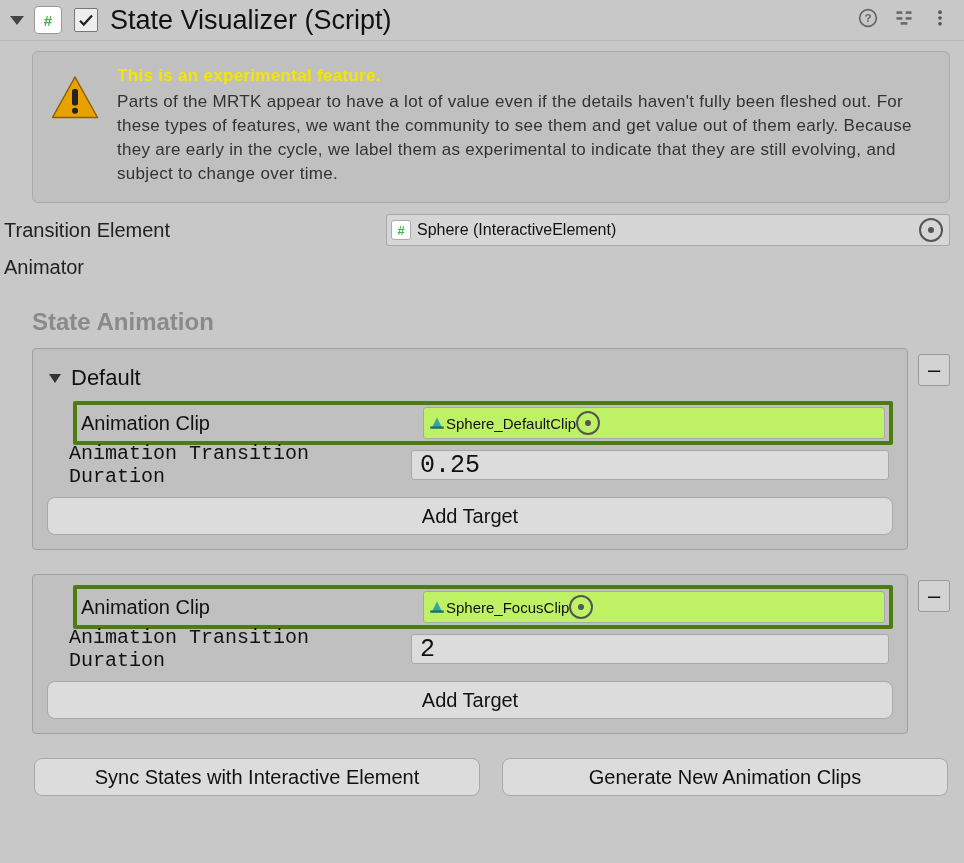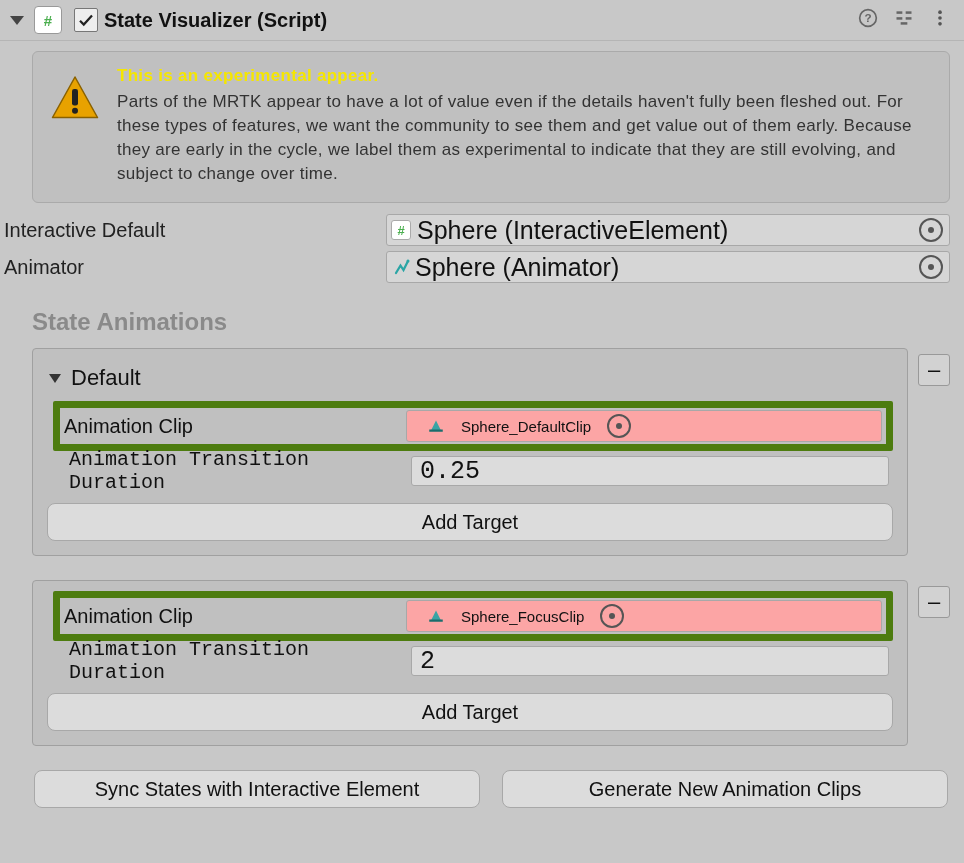--- a/index.html
+++ b/index.html
@@ -3,47 +3,47 @@
 <meta charset="utf-8">
 <style>
 html,body{margin:0;padding:0;font-family:"Segoe UI",Arial,sans-serif;font-size:15px;color:#111;}
 body{background:#c8c8c8;width:964px;height:863px;overflow:hidden;}
 .panel{width:964px;height:863px;box-sizing:border-box;}
 .hdr{display:flex;align-items:center;height:36px;padding:2px 6px 2px 6px;background:#c8c8c8;border-bottom:1px solid #b5b5b5;}
 .foldout{width:0;height:0;border-left:7px solid transparent;border-right:7px solid transparent;border-top:9px solid #444;margin:0 4px 0 4px;cursor:pointer;}
 .script-badge{width:26px;height:26px;border:1px solid #999;border-radius:4px;background:#fff;display:flex;align-items:center;justify-content:center;font-weight:bold;color:#4caf50;margin:0 6px;}
 .chk{width:22px;height:22px;border:1px solid #777;border-radius:2px;background:#eee;display:flex;align-items:center;justify-content:center;margin:0 6px;cursor:pointer;}
 .chk svg{width:18px;height:18px;}
-.hdr-title{font-size:20px;font-weight:700;flex:1;}
+.hdr-title{font-size:27px;font-weight:400;margin-left:6px;flex:1;}
 .hdr-icons{display:flex;gap:16px;margin-right:8px;color:#555;}
 .hdr-icons span{cursor:pointer;font-size:18px;}
 .body{padding:10px 14px 14px 32px;}
 .notice{display:flex;gap:18px;border:1px solid #aaa;border-radius:6px;background:#c0c0c0;padding:12px 18px 16px 18px;margin-bottom:10px;}
 .warn-ico{width:48px;height:48px;display:flex;align-items:center;justify-content:center;margin-top:10px;}
 .warn-ico svg{width:52px;height:52px;}
 .notice-text{flex:1;color:#333;font-size:17px;line-height:24px;letter-spacing:0.3px;}
 .notice-text .title{color:#f5e600;font-weight:700;display:block;margin-bottom:2px;font-size:17px;letter-spacing:0.3px;}
 .proprow{display:flex;align-items:center;height:34px;margin:3px 0;}
 .proprow .label{width:382px;font-size:20px;color:#222;}
 .objfield{flex:1;display:flex;align-items:center;height:30px;border:1px solid #a8a8a8;border-radius:3px;background:#d6d6d6;padding:0 4px;}
 .objfield.withscript .mini{border:1px solid #aaa;border-radius:3px;background:#fff;color:#4caf50;font-weight:bold;width:18px;height:18px;font-size:13px;display:flex;align-items:center;justify-content:center;margin-right:6px;}
 .objfield .anim-ico{color:#3aa4a4;margin:0 4px 0 2px;font-size:15px;display:flex;}
-.objfield .txt{flex:1;font-size:25px;}
+.objfield .txt{flex:1;font-size:16px;}
 .circle-pick{width:20px;height:20px;border:2px solid #555;border-radius:50%;display:flex;align-items:center;justify-content:center;margin-right:2px;cursor:pointer;}
 .circle-pick::after{content:"";width:6px;height:6px;background:#555;border-radius:50%;}
 .sect-title{font-size:24px;color:#8a8a8a;font-weight:600;margin:24px 0 12px 0;}
 .state-wrap{display:flex;align-items:flex-start;gap:10px;margin-bottom:24px;}
 .state-box{flex:1;border:1px solid #a0a0a0;border-radius:4px;background:#c0c0c0;padding:10px 12px 14px 12px;}
 .state-hdr{display:flex;align-items:center;margin:6px 0 10px 4px;}
 .state-fold{width:0;height:0;border-left:6px solid transparent;border-right:6px solid transparent;border-top:9px solid #333;margin-right:10px;cursor:pointer;}
 .state-name{font-size:22px;}
-.redrow{border:7px solid #4d7c0f;border-radius:2px;padding:2px 4px;margin:0 2px 4px 8px;}
+.redrow{border:4px solid #4d7c0f;border-radius:2px;padding:2px 4px;margin:0 2px 4px 28px;}
 .fieldrow{display:flex;align-items:center;height:32px;}
 .fieldrow .flabel{width:342px;font-size:20px;}
-.clipfield{flex:1;display:flex;align-items:center;height:30px;border:1px solid #a8a8a8;border-radius:3px;background:#fca5a5;padding:0 20px;gap:16px;}
+.clipfield{flex:1;display:flex;align-items:center;height:30px;border:1px solid #a8a8a8;border-radius:3px;background:#bef264;padding:0 4px;}
 .numfield{flex:1;height:28px;border:1px solid #a8a8a8;border-radius:3px;background:#dcdcdc;padding:0 8px;font-size:25px;display:flex;align-items:center;}
 .durrow{margin:0 6px 16px 24px;font-family:Liberation Mono, monospace;}
 .wide-btn{border:1px solid #a8a8a8;border-radius:8px;background:#dcdcdc;height:36px;display:flex;align-items:center;justify-content:center;font-size:20px;cursor:pointer;margin:0 2px;}
 .minus-btn{width:30px;height:30px;border:1px solid #999;border-radius:3px;background:#d2d2d2;display:flex;align-items:center;justify-content:center;font-size:22px;cursor:pointer;margin-top:6px;}
 .footer-btns{display:flex;gap:18px;margin-top:16px;}
 .footer-btns .wide-btn{flex:1;}
 .clip-svg{width:18px;height:18px;}
 </style>
 </head>
 <body>
@@ -89,49 +89,39 @@
 
     <div class="notice">
       <div class="warn-ico">
         <svg viewBox="0 0 64 64">
             <polygon points="32,4 62,58 2,58" fill="#e8a200" stroke="#8a6100" stroke-width="2" stroke-linejoin="round"></polygon>
             <rect x="28" y="20" width="8" height="22" rx="3" fill="#222"></rect>
             <circle cx="32" cy="49" r="4" fill="#222"></circle>
           </svg>
       </div>
       <div class="notice-text">
-        <span class="title">This is an experimental appear.</span>
+        <span class="title">This is an experimental feature.</span>
         <span>Parts of the MRTK appear to have a lot of value even if the details haven't fully been fleshed out. For these types of features, we want the community to see them and get value out of them early. Because they are early in the cycle, we label them as experimental to indicate that they are still evolving, and subject to change over time.</span>
       </div>
     </div>
 
     <div class="proprow" style="margin-left:-28px;">
-      <div class="label">Interactive Default</div>
+      <div class="label">Transition Element</div>
       <div class="objfield withscript">
         <div class="mini">#</div>
         <div class="txt">Sphere (InteractiveElement)</div>
         <div class="circle-pick"></div>
       </div>
     </div>
 
     <div class="proprow" style="margin-left:-28px;">
       <div class="label">Animator</div>
-      <div class="objfield">
-        <div class="anim-ico">
-          <svg width="18" height="18" viewBox="0 0 24 24">
-              <polyline points="4,20 10,10 14,16 20,4" fill="none" stroke="#2aa5a5" stroke-width="3" stroke-linecap="round"></polyline>
-              <circle cx="20" cy="4" r="2" fill="#2aa5a5"></circle>
-            </svg>
-        </div>
-        <div class="txt">Sphere (Animator)</div>
-        <div class="circle-pick"></div>
-      </div>
     </div>
 
-    <div class="sect-title">State Animations</div>
+    <div class="sect-title">State Animation</div>
 
     <div class="state-wrap">
       <div class="state-box">
         <div class="state-hdr">
           <div class="state-fold"></div>
           <div class="state-name">Default</div>
         </div>
         <div class="redrow">
           <div class="fieldrow">
             <div class="flabel">Animation Clip</div>

